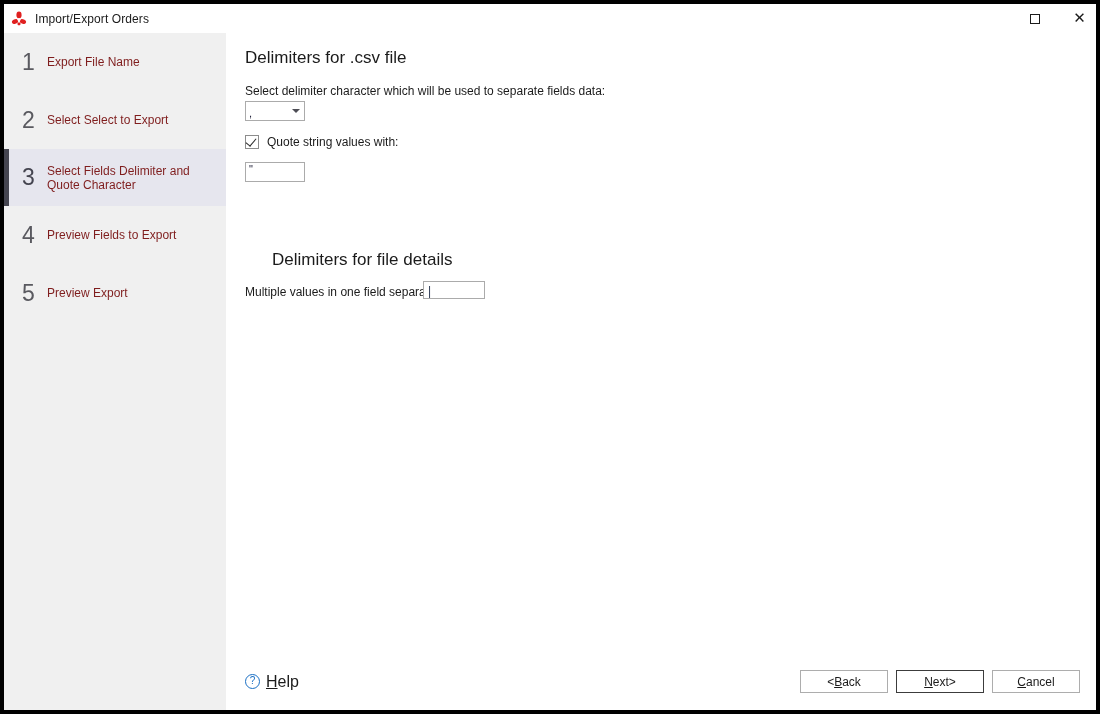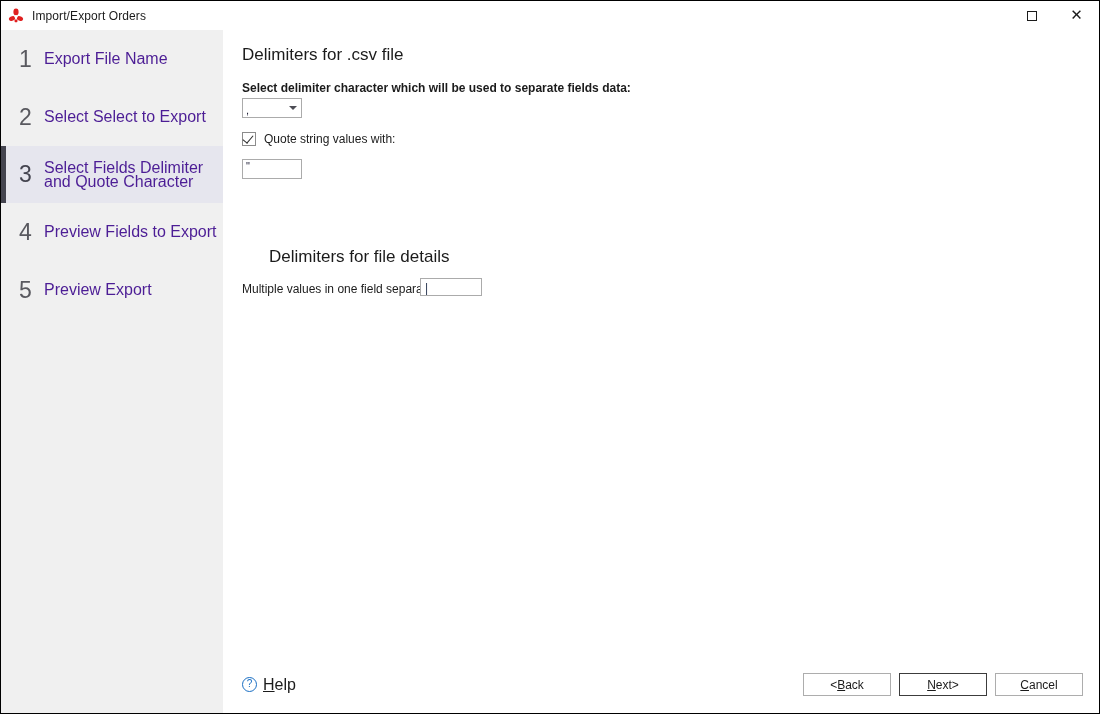--- a/index.html
+++ b/index.html
@@ -11,21 +11,21 @@
     width: 1100px;
     height: 714px;
     font-family: "Liberation Sans", sans-serif;
     overflow: hidden;
   }
   .window {
     position: relative;
     width: 1100px;
     height: 714px;
     box-sizing: border-box;
-    border: 1px solid #000000;
+    border: 4px solid #000000;
     background: #ffffff;
     overflow: hidden;
   }
 
   
   .titlebar {
     position: absolute;
     left: 0; top: 0;
     width: 1098px;
     height: 29px;
@@ -99,22 +99,22 @@
   }
   .step-num {
     font-size: 23px;
     color: #59595f;
     width: 22px;
     flex: 0 0 auto;
     line-height: 1;
     font-weight: 400;
   }
   .step-label {
-    font-size: 16px;
-    color: #4c1d95;
+    font-size: 12px;
+    color: #7f1d1d;
     line-height: 14px;
     padding-left: 3px;
     max-width: 178px;
   }
   .step.active .step-num { color: #44444f; }
 
   
   .content {
     position: absolute;
     left: 222px;
@@ -134,21 +134,20 @@
 
   .label {
     font-size: 12px;
     color: #1b1b1b;
     white-space: nowrap;
   }
   #label-delimiter {
     position: absolute;
     left: 19px;
     top: 51px;
-    font-weight: bold;
   }
 
   .combo {
     position: absolute;
     left: 19px;
     top: 68px;
     width: 60px;
     height: 20px;
     box-sizing: border-box;
     border: 1px solid #ababab;

